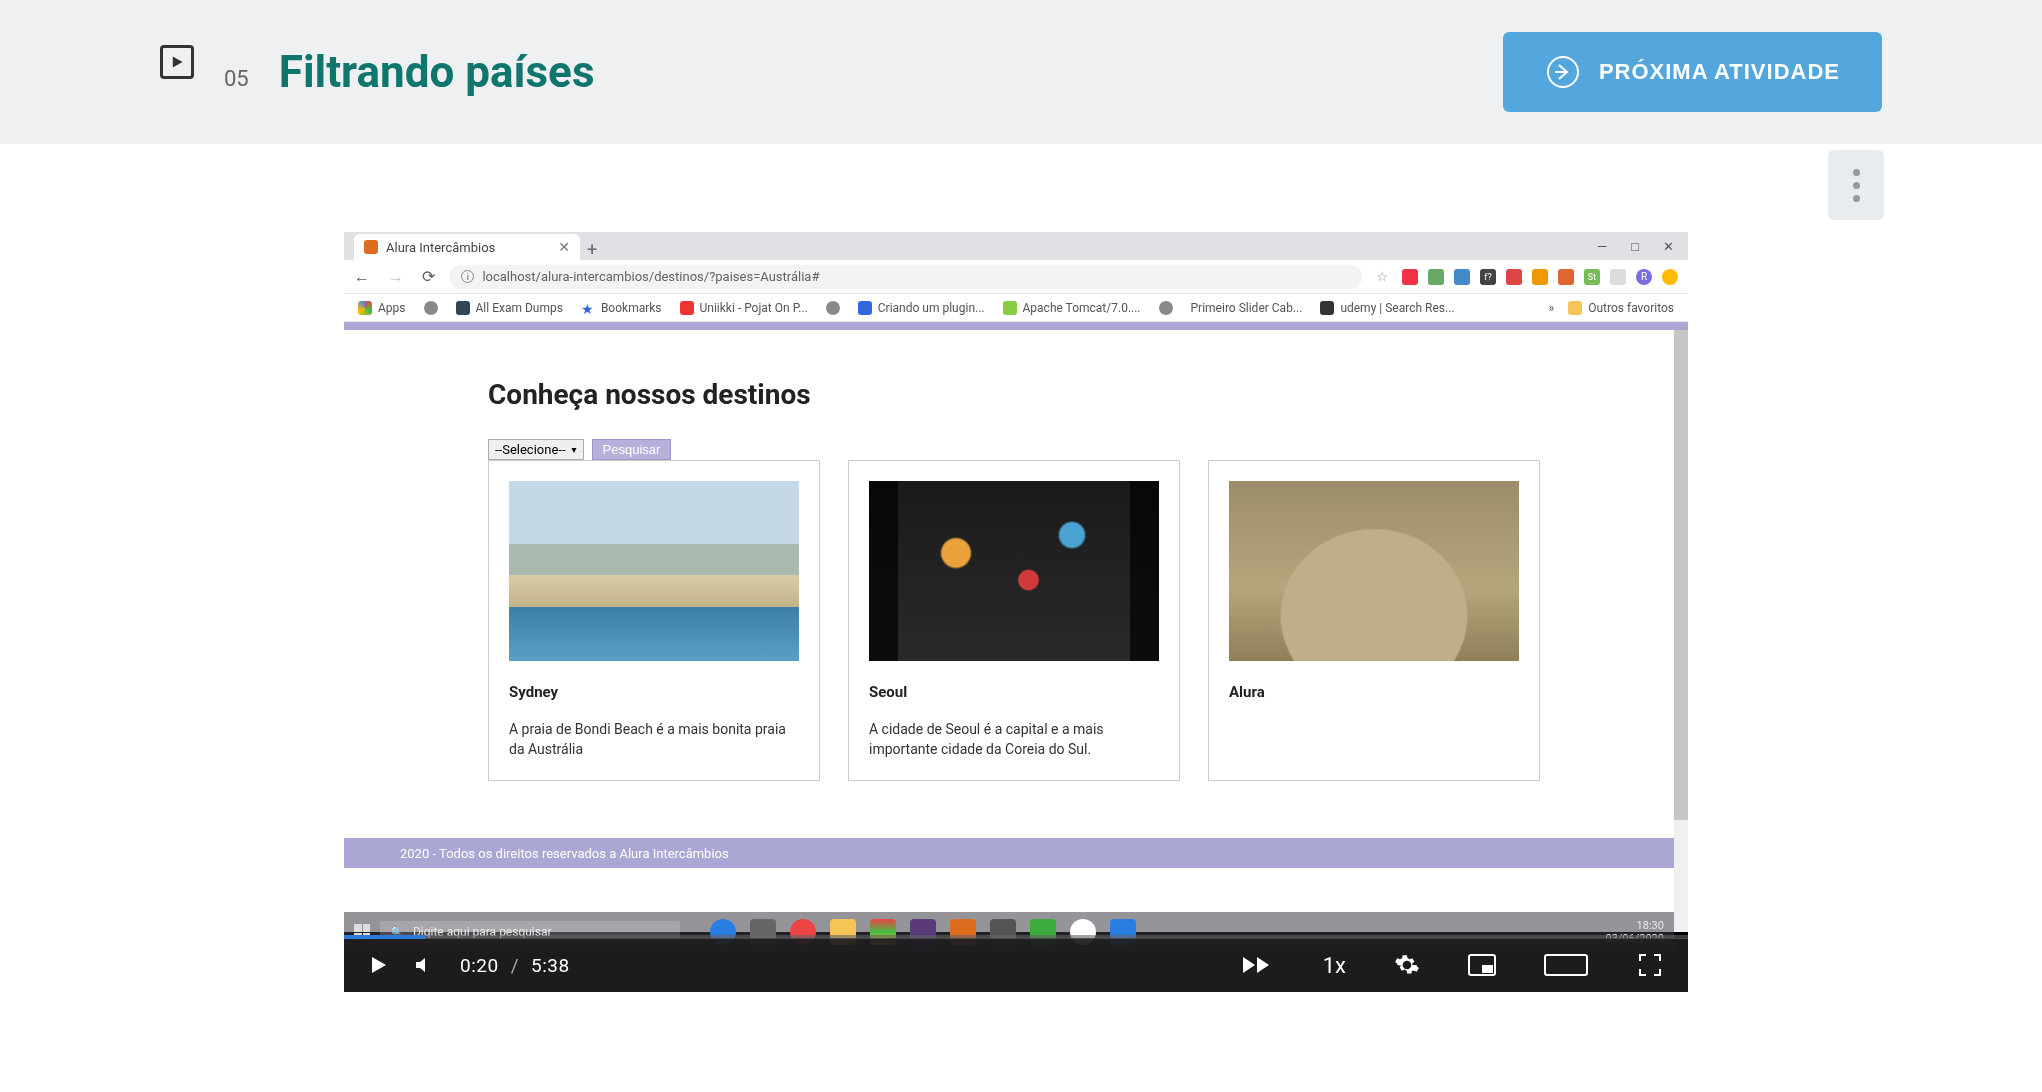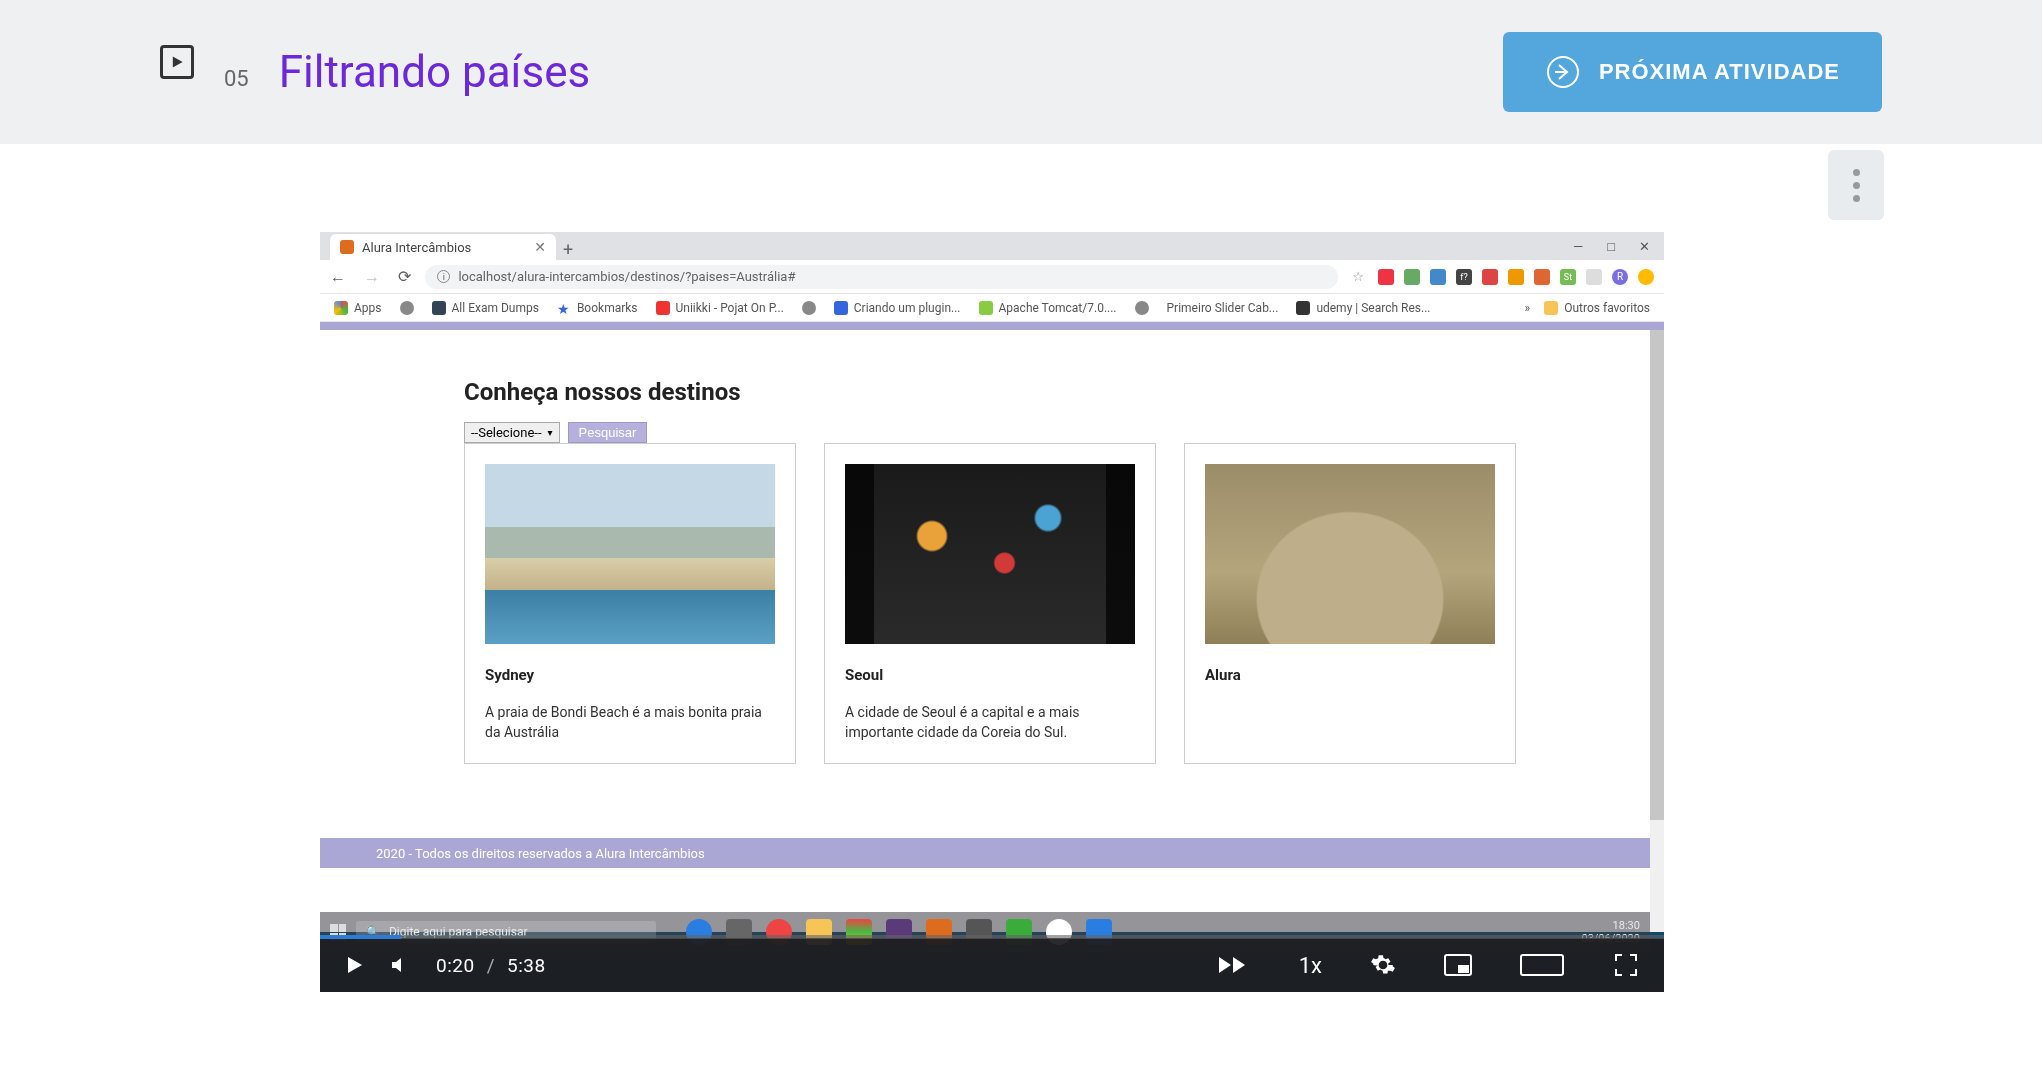--- a/index.html
+++ b/index.html
@@ -39,22 +39,22 @@
   .video-icon svg { width: 14px; height: 14px; fill: #333; }
   .lesson-num {
     font-size: 22px;
     font-weight: 400;
     color: #666;
     position: relative;
     top: 6px;
   }
   .lesson-title {
     font-size: 44px;
-    font-weight: 400;
-    color: #6d28d9;
+    font-weight: 700;
+    color: #0f766e;
   }
   .next-btn {
     background: #53a7dd;
     color: #fff;
     border: none;
     border-radius: 6px;
     padding: 22px 42px;
     font-size: 22px;
     font-weight: 700;
     letter-spacing: 1px;
@@ -88,25 +88,25 @@
   }
   .menu-dots span {
     width: 7px; height: 7px;
     background: #999;
     border-radius: 50%;
   }
 
   
   .video-wrap {
     position: absolute;
-    left: 320px;
+    left: 344px;
     top: 88px;
     width: 1344px;
     height: 760px;
-    background: #0c4a6e;
+    background: #000000;
   }
 
   
   .browser-tabs {
     height: 28px;
     background: #dfe1e4;
     display: flex;
     align-items: flex-end;
     padding-left: 10px;
   }
@@ -186,24 +186,24 @@
     background: #fff;
     overflow: hidden;
     position: relative;
   }
   .purple-strip {
     height: 8px;
     background: #aaa7d4;
   }
   .page-inner { padding: 48px 144px 0 144px; }
   .page-heading {
-    font-size: 24px;
+    font-size: 28px;
     font-weight: 700;
     color: #222;
-    margin-bottom: 16px;
+    margin-bottom: 28px;
   }
   .filter-row { display: flex; gap: 8px; }
   .select {
     border: 1px solid #aaa;
     background: #efefef;
     font-size: 13px;
     padding: 2px 6px;
     display: flex;
     align-items: center;
     gap: 6px;

